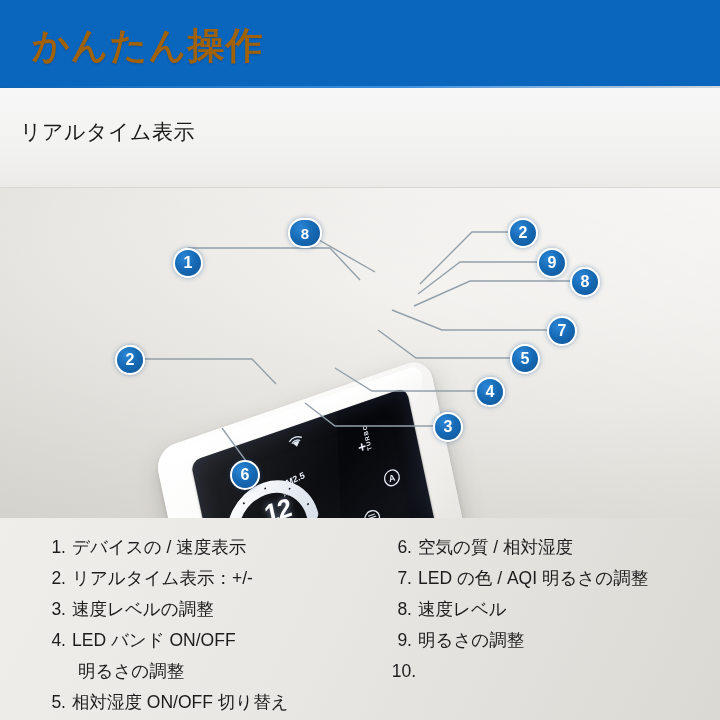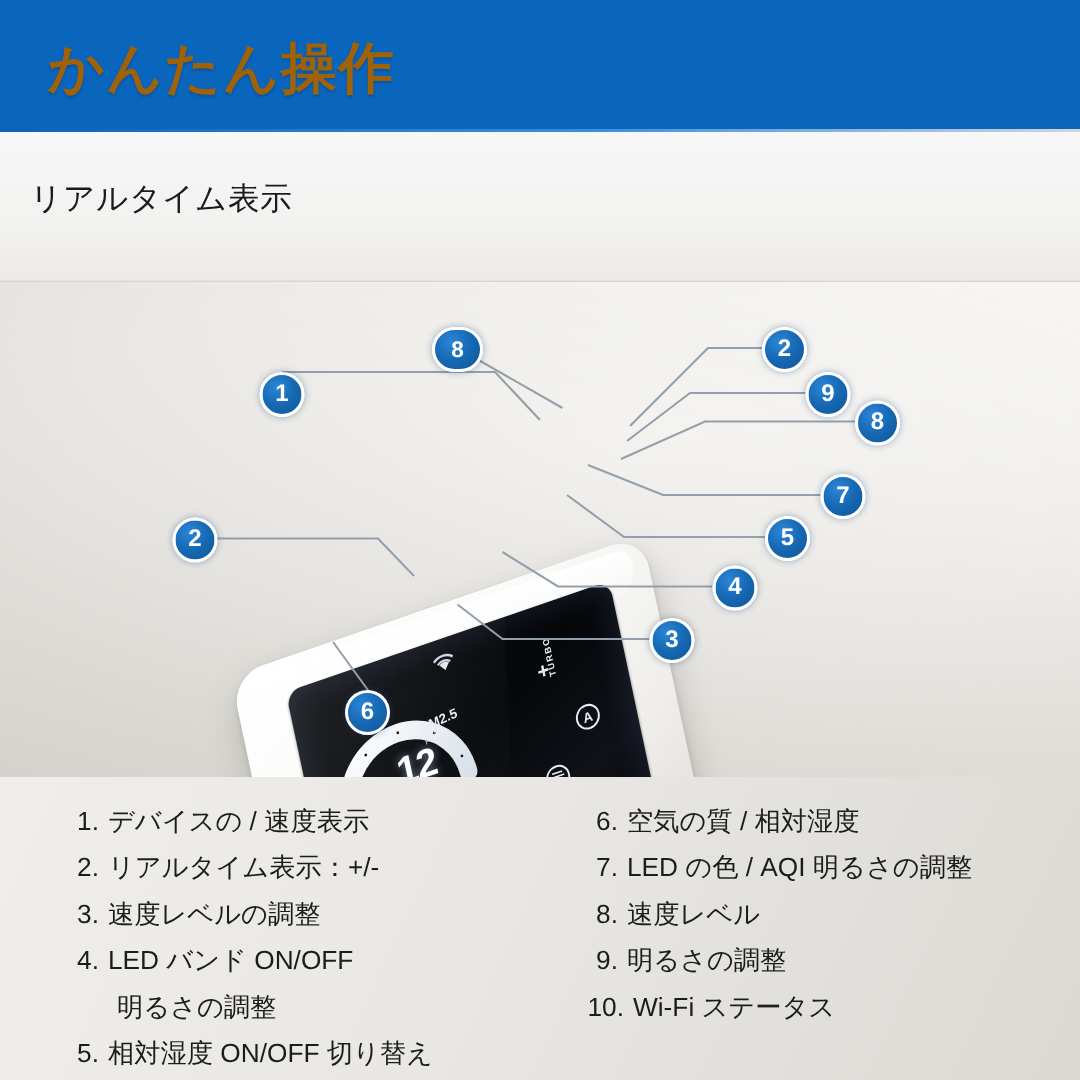--- a/index.html
+++ b/index.html
@@ -266,18 +266,17 @@
         <div class="li">
           <span class="num">8.</span>
           <span class="txt">速度レベル</span>
         </div>
         <div class="li">
           <span class="num">9.</span>
           <span class="txt">明るさの調整</span>
         </div>
         <div class="li ten">
           <span class="num">10.</span>
-          <span class="txt">Wi-Fi ステータス</span>
         </div>
       </div>
   </div>
 
 </div>
 
 </body></html>

